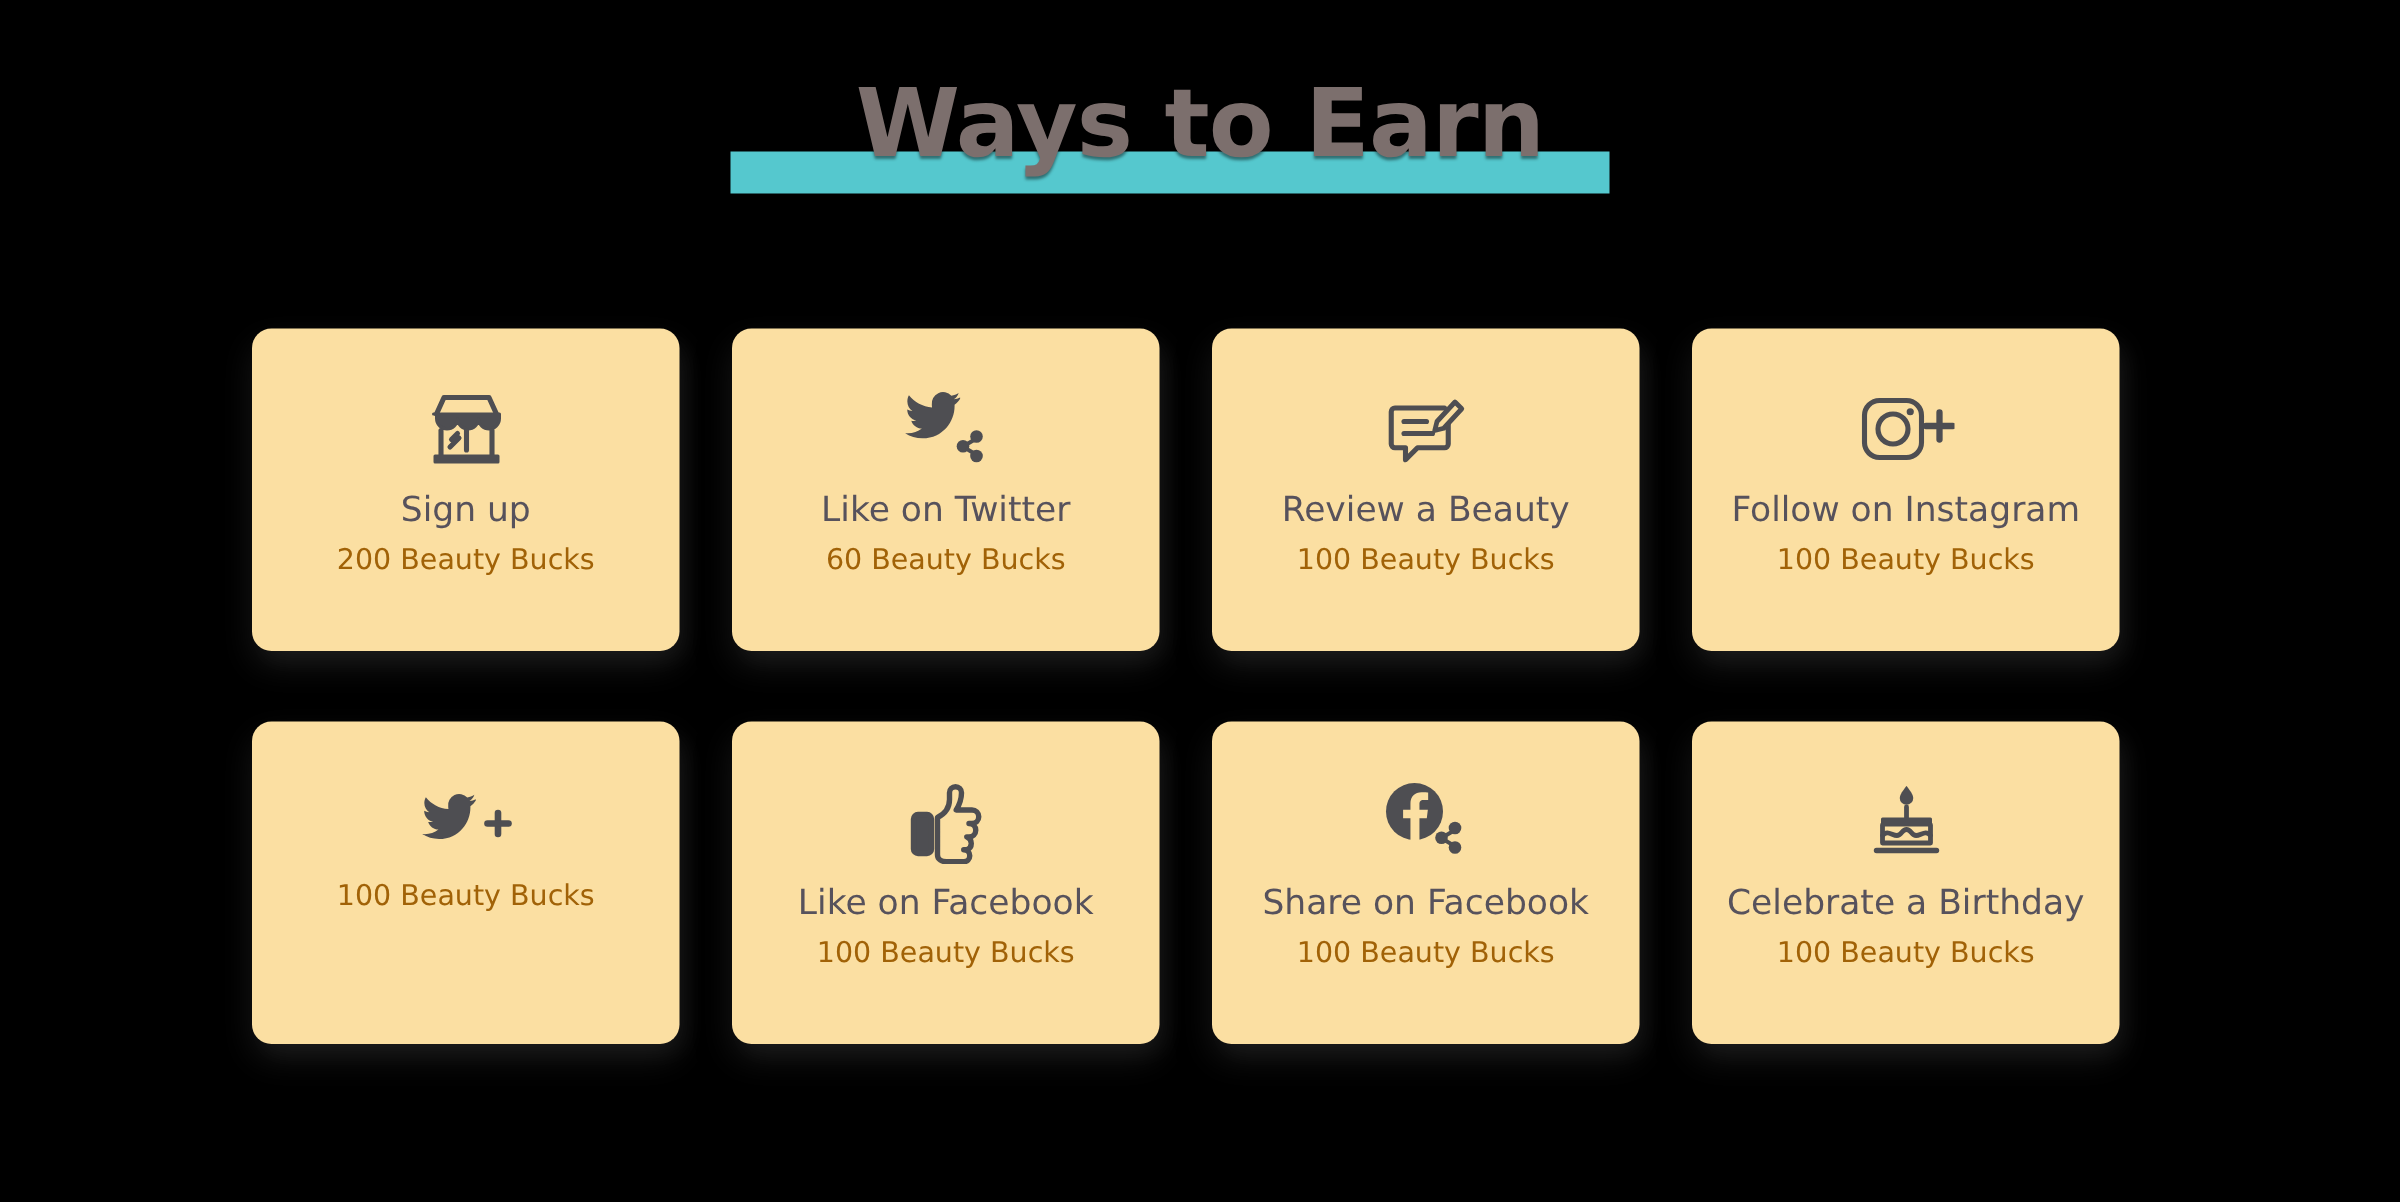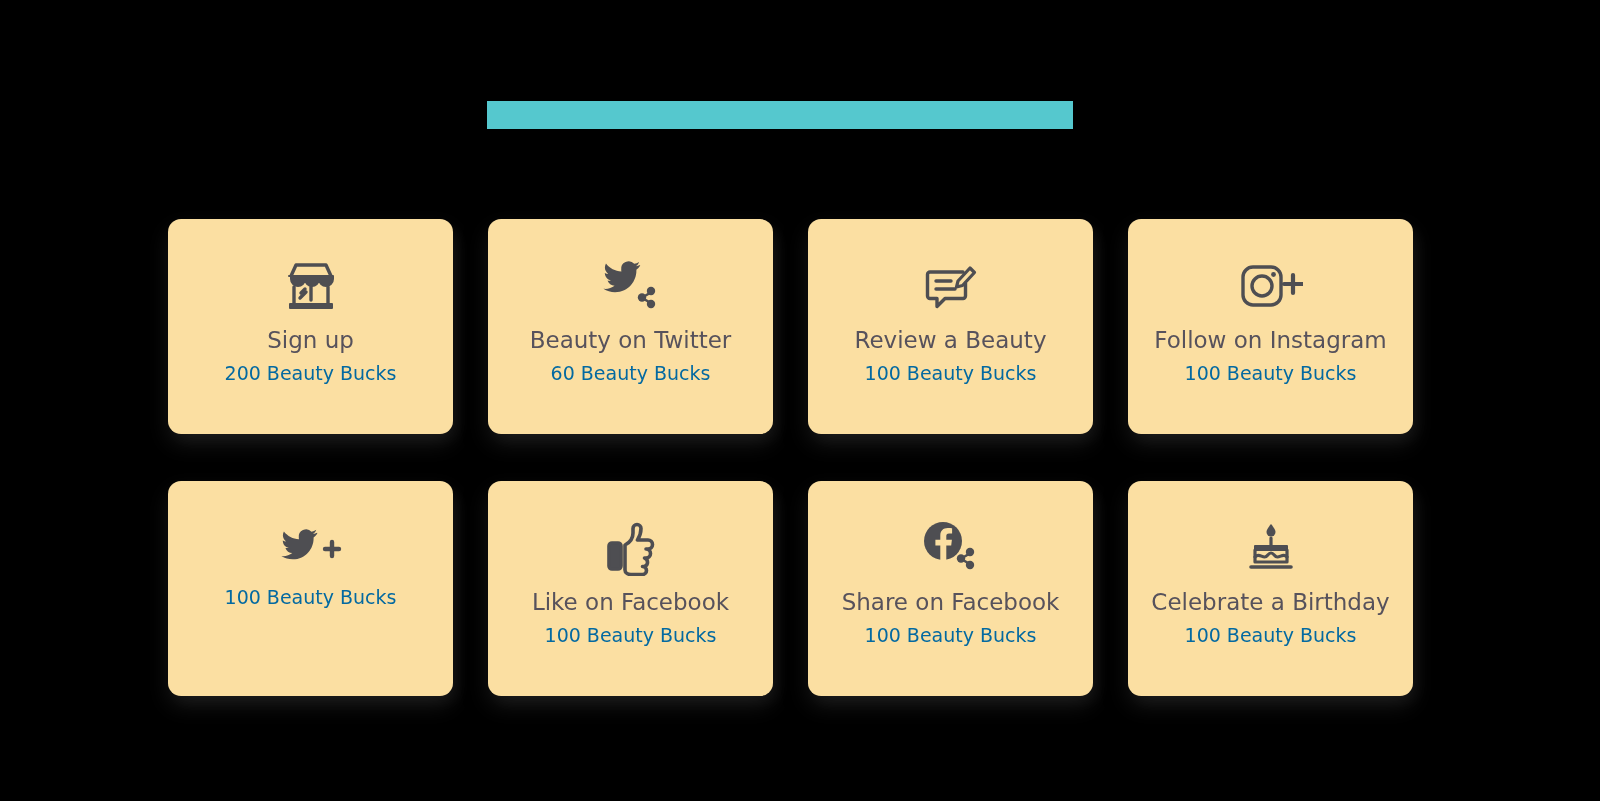--- a/index.html
+++ b/index.html
@@ -80,29 +80,30 @@
     margin-top: 8px;
     font-size: 23px;
     line-height: 30px;
     color: #57525c;
     font-weight: normal;
   }
   .card-points {
     margin-top: 6px;
     font-size: 19px;
     line-height: 25px;
-    color: #0369a1;
+    color: #a16207;
     text-align: left;
   }
 </style>
 </head>
 <body>
 
 <div class="title-wrap">
   <div class="title-bar"></div>
+  <div class="title-text">Ways to Earn</div>
 </div>
 
 <div class="grid">
 
   <div class="card">
     <div class="card-icon">
       <svg width="56" height="52" viewBox="0 0 56 52" fill="none" stroke="currentColor" stroke-width="3.4" stroke-linecap="round" stroke-linejoin="round">
         <path d="M8 16 L13 5 H43 L48 16" fill="none"></path>
         <path d="M6 16 H50 V19 C50 23.2 46.6 26 43 26 C39.4 26 36 23.2 36 19 C36 23.2 32.6 26 29 26 C25.4 26 22 23.2 22 19 C22 23.2 18.6 26 15 26 C11.4 26 8 23.2 8 19 V16 Z" fill="currentColor" stroke="currentColor" stroke-width="2"></path>
         <path d="M11 27 V44"></path>
@@ -120,21 +121,21 @@
   <div class="card">
     <div class="card-icon">
       <svg width="62" height="56" viewBox="0 0 62 56" fill="currentColor">
         <path d="M44 8.5c-1.6.8-3.4 1.3-5.2 1.5 1.9-1.2 3.3-3 4-5.2-1.8 1.1-3.8 1.9-5.9 2.3A9.2 9.2 0 0 0 21 14.5c0 .7.1 1.4.2 2.1C13.6 16.2 6.9 12.5 2.4 6.8c-.8 1.4-1.3 3.1-1.3 4.9 0 3.2 1.6 6 4.1 7.7-1.5 0-2.9-.5-4.2-1.2v.1c0 4.5 3.2 8.2 7.4 9-.8.2-1.6.3-2.4.3-.6 0-1.2 0-1.7-.2 1.2 3.7 4.6 6.3 8.6 6.4-3.2 2.5-7.1 3.9-11.4 3.9-.7 0-1.5 0-2.2-.1 4.1 2.6 8.9 4.1 14.1 4.1 16.9 0 26.1-14 26.1-26.1v-1.2c1.8-1.3 3.3-2.9 4.5-4.8z" transform="translate(4,0) scale(0.82)"></path>
         <circle cx="51" cy="33" r="4.2"></circle>
         <circle cx="42" cy="39.5" r="4.2"></circle>
         <circle cx="51" cy="46" r="4.2"></circle>
         <path d="M49 35.5 L44 38.5 M44 41 L49 44" stroke="currentColor" stroke-width="2.6" fill="none"></path>
       </svg>
     </div>
-    <div class="card-title">Beauty on Twitter</div>
+    <div class="card-title">Like on Twitter</div>
     <div class="card-points">60 Beauty Bucks</div>
   </div>
 
   <div class="card">
     <div class="card-icon">
       <svg width="58" height="56" viewBox="0 0 58 56" fill="none" stroke="currentColor" stroke-width="3.4" stroke-linecap="round" stroke-linejoin="round">
         <path d="M41 14 H8 a2.5 2.5 0 0 0 -2.5 2.5 V38 a2.5 2.5 0 0 0 2.5 2.5 h7 v8 l8 -8 h18 a2.5 2.5 0 0 0 2.5 -2.5 V25"></path>
         <path d="M14 23 H29"></path>
         <path d="M14 31 H33"></path>
         <path d="M36 23 L48 10 l4.5 4.5 L40.5 27.5 l-6 1.5 1.5 -6z" stroke-width="3.2"></path>

